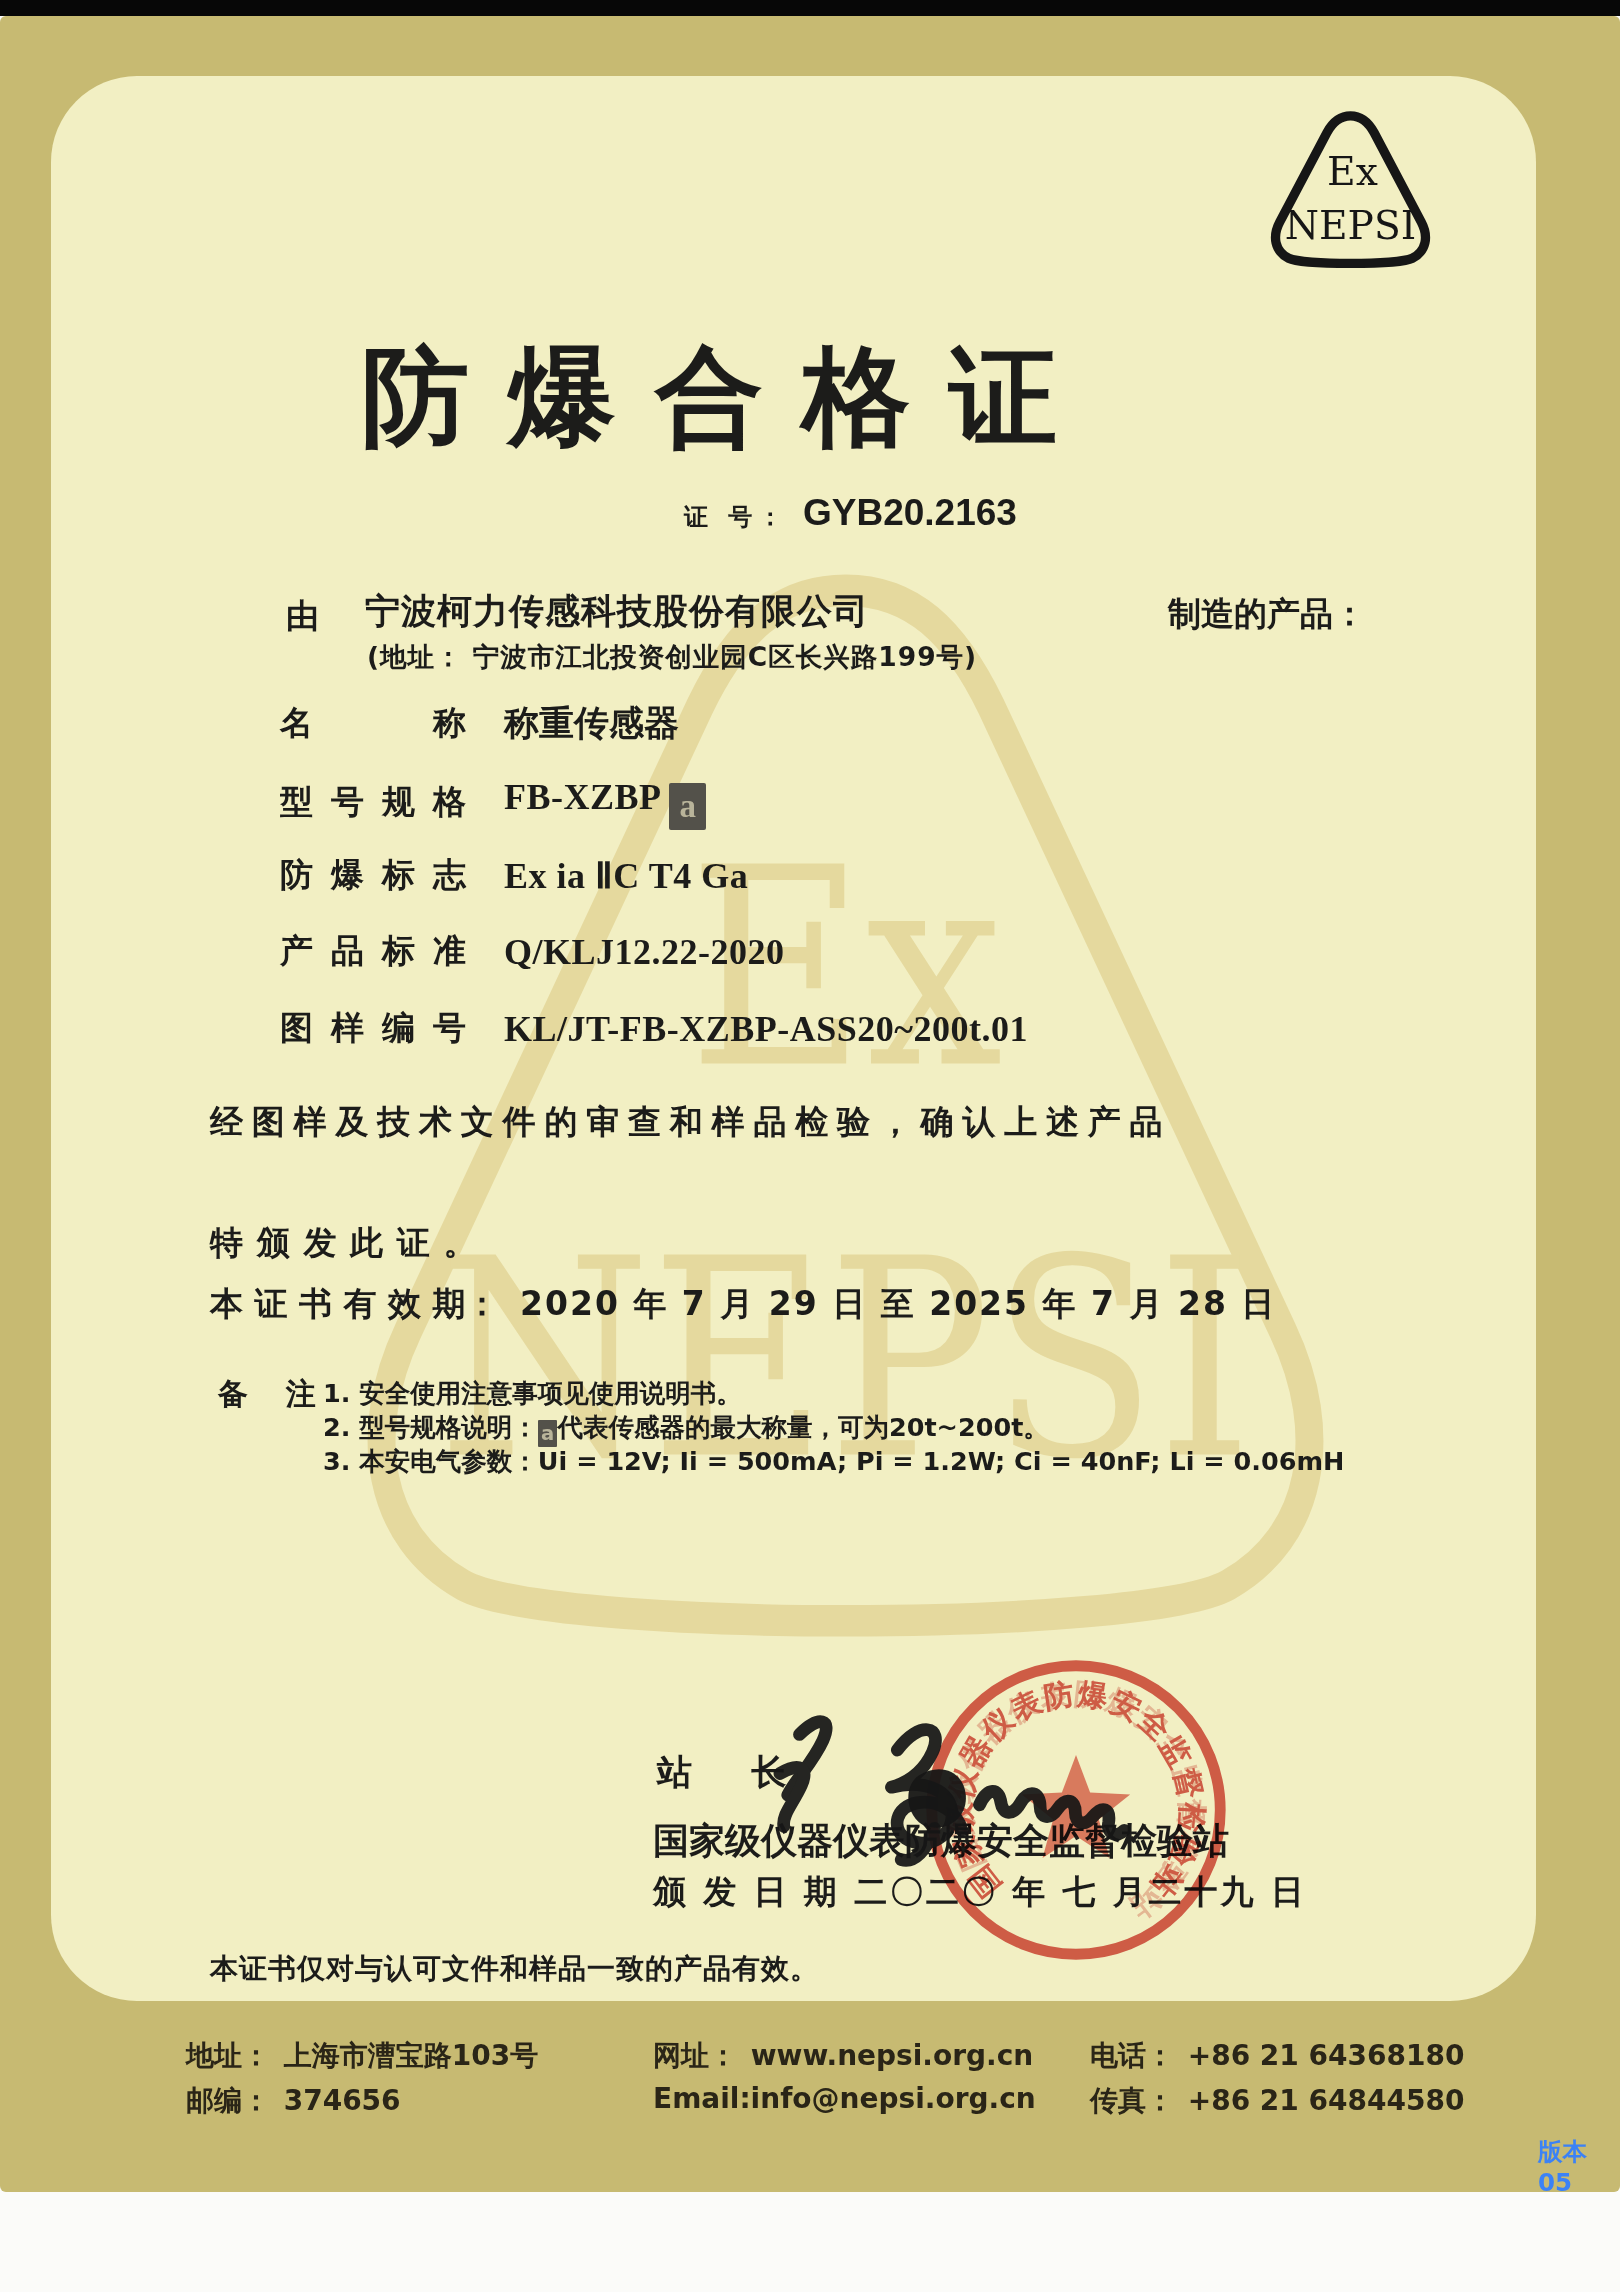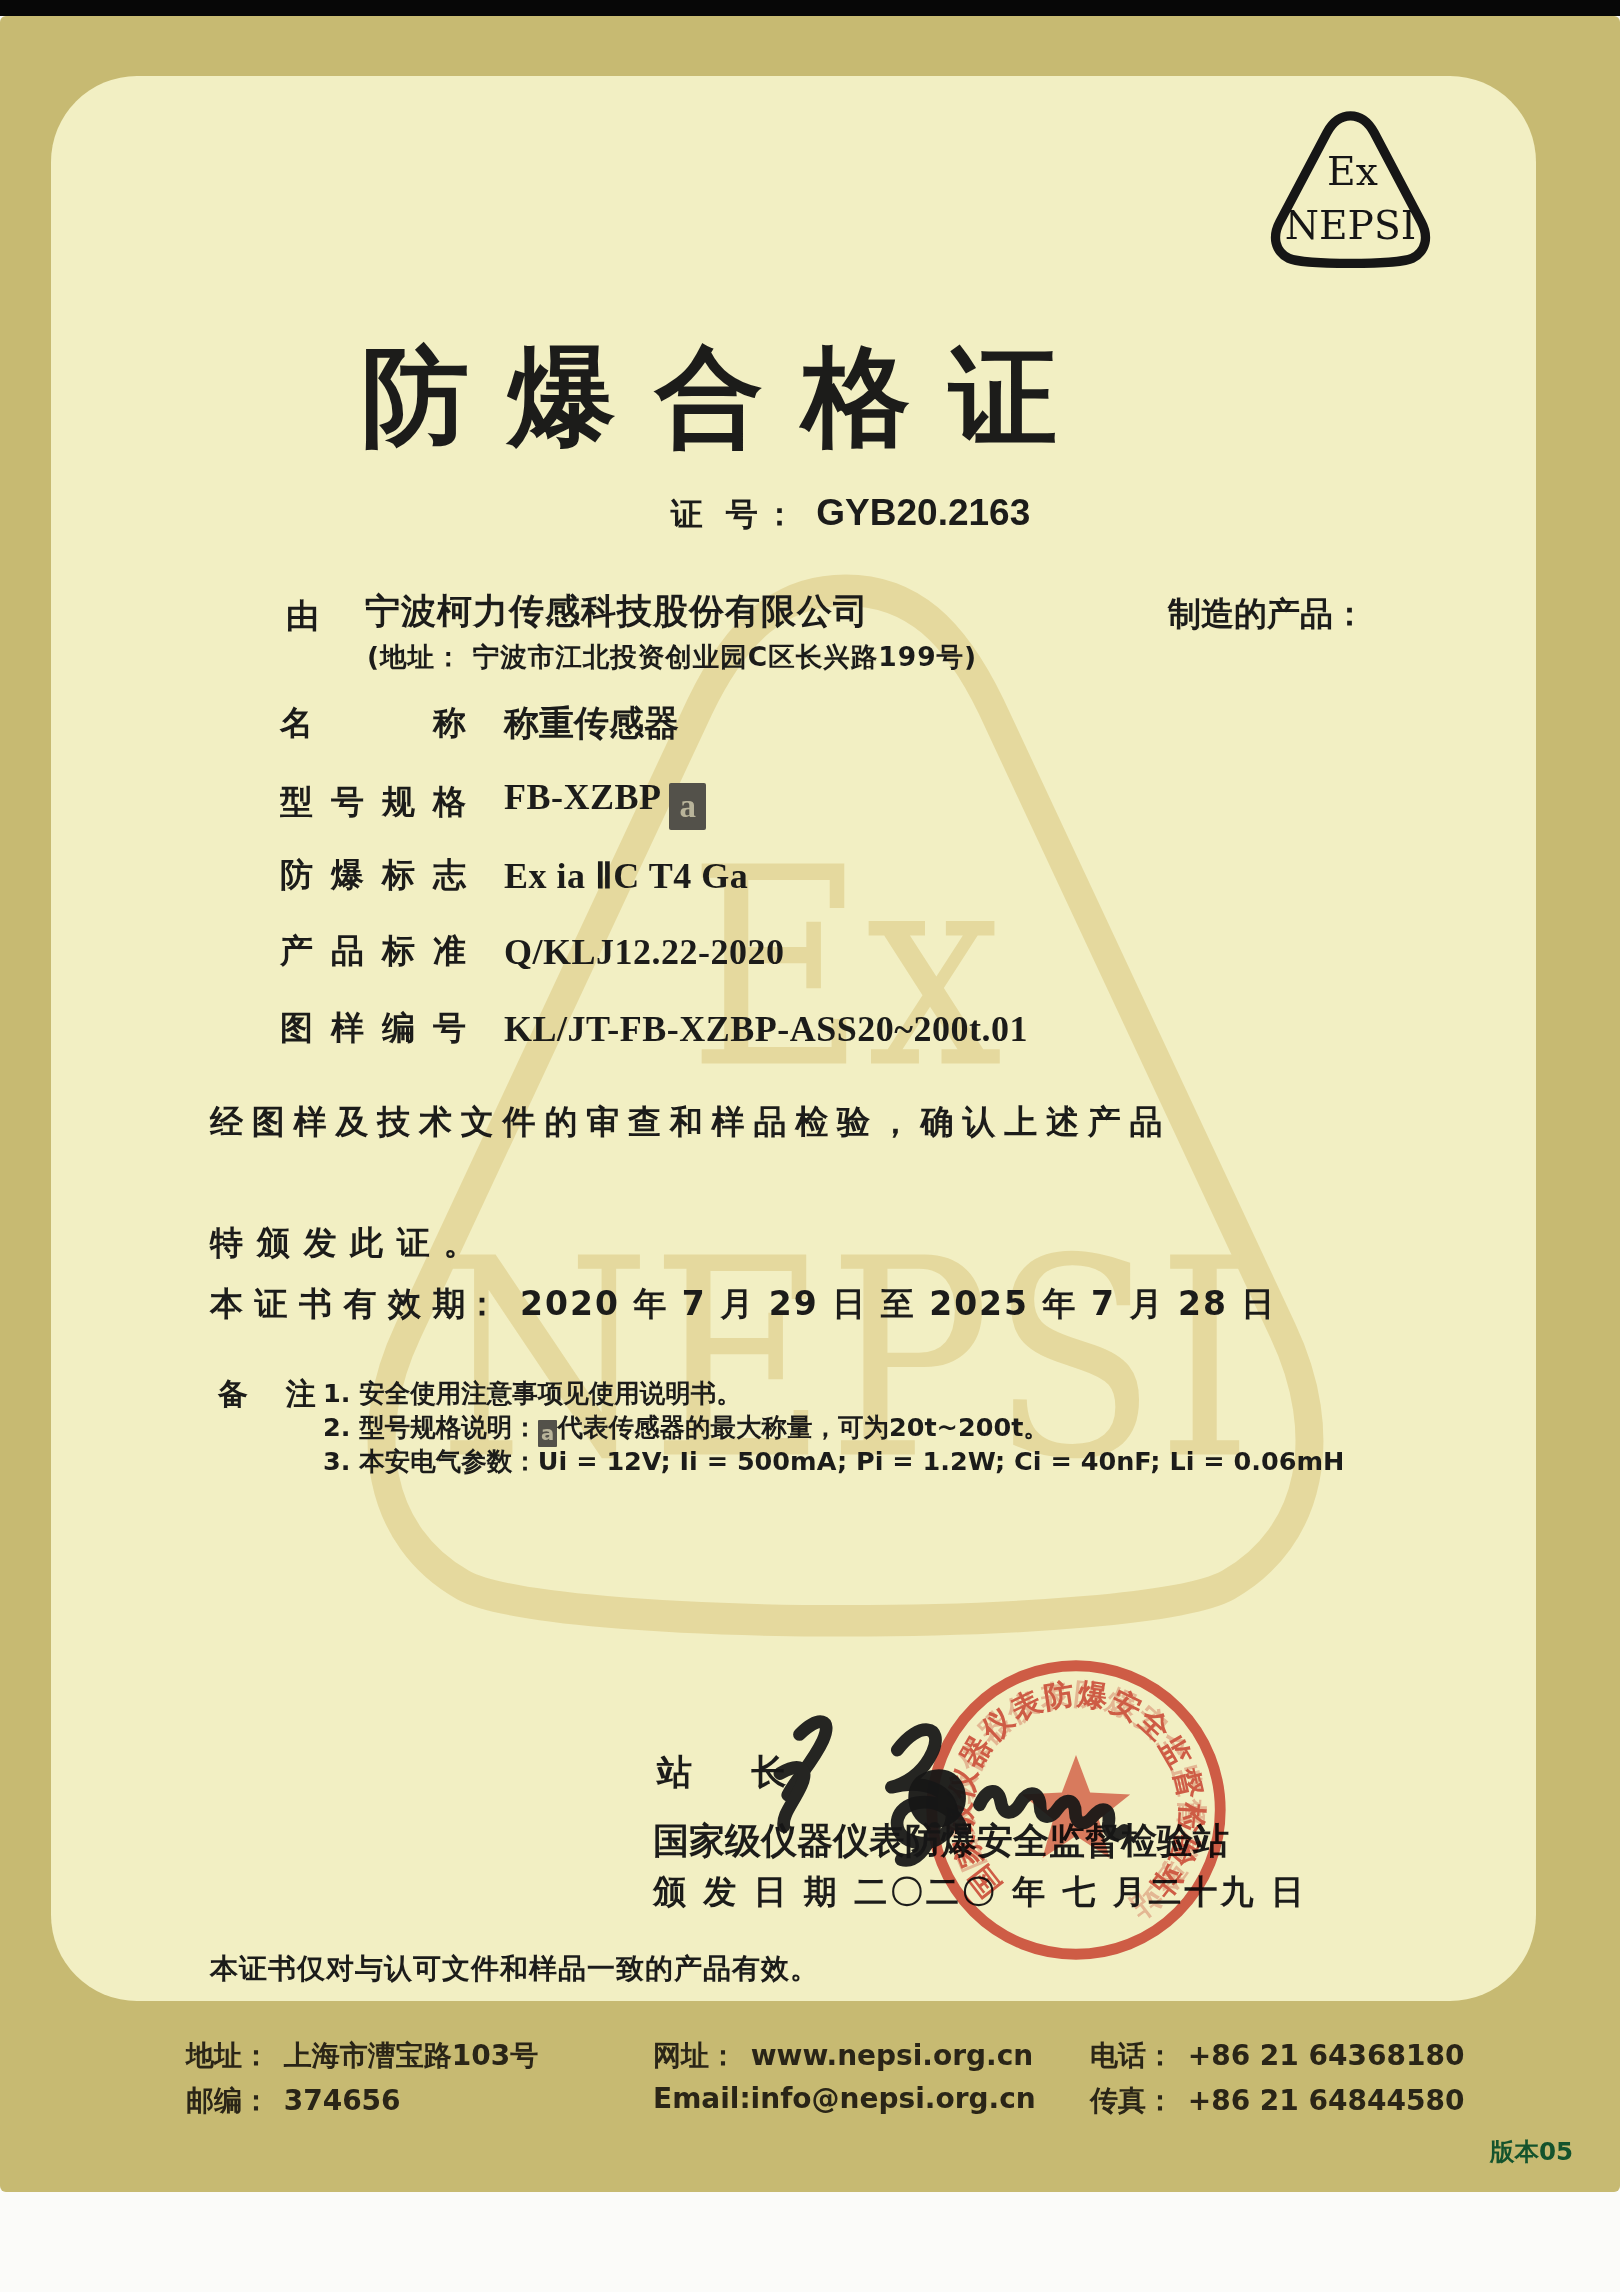--- a/index.html
+++ b/index.html
@@ -14,21 +14,21 @@
   
   .watermark{position:absolute;left:323px;top:549px;width:1045px;height:1125px;opacity:.5;}
 
   
   .logo{position:absolute;left:1266px;top:110px;width:169px;height:161px;}
   .logo text{font-family:"DejaVu Serif",serif;fill:#161616;}
 
   .title{position:absolute;left:51px;top:325px;width:1316px;text-align:center;
          font-size:108px;font-weight:800;letter-spacing:39px;padding-left:39px;box-sizing:border-box;white-space:nowrap;}
   .certno-row{position:absolute;left:51px;top:492px;width:1485px;text-align:center;transform:translateX(57px);white-space:nowrap;}
-  .certno-label{font-size:32px;font-weight:800;letter-spacing:5.9px;}
+  .certno-label{font-size:24px;font-weight:800;letter-spacing:5.9px;}
   .certno-value{font-size:37px;font-weight:800;font-family:"Liberation Sans",sans-serif;margin-left:9.8px;}
 
   .by-prefix{left:286px;top:594px;font-size:33px;font-weight:800;}
   .company{left:365px;top:588px;font-size:35px;font-weight:800;letter-spacing:1px;}
   .made-by{left:1168px;top:592px;font-size:33px;font-weight:800;}
   .addr-line{left:367px;top:639px;font-size:26.5px;font-weight:700;letter-spacing:1px;}
 
   .field-row{position:absolute;left:280px;white-space:nowrap;}
   .field-label{display:inline-block;width:186px;font-size:33px;font-weight:800;
                text-align:justify;text-align-last:justify;text-justify:inter-character;vertical-align:middle;}
@@ -55,21 +55,21 @@
   
   .stamp{position:absolute;left:919px;top:1653px;width:314px;height:314px;mix-blend-mode:multiply;opacity:.92;}
   .stamp svg{position:absolute;left:0;top:0;}
   .stamp-char{position:absolute;left:157px;top:157px;font-size:30px;font-weight:800;color:#d6544c;white-space:pre;}
 
   .signature{position:absolute;left:770px;top:1707px;width:372px;height:181px;}
 
   
   .f-cell{position:absolute;font-size:28px;font-weight:600;color:#2a2517;white-space:nowrap;}
   .f-label{margin-right:13.7px;}
-  .version{position:absolute;left:1490px;top:2135px;font-size:24.5px;font-weight:700;color:#14532d;}
+  .version{position:absolute;left:1538px;top:2135px;font-size:24.5px;font-weight:700;color:#3b82f6;}
 </style>
 </head>
 <body>
 
 <div class="page">
   <div class="black-strip"></div>
   <div class="paper"></div>
   <div class="panel"></div>
 
   <svg class="watermark" viewBox="0 0 172 164" preserveAspectRatio="none">

